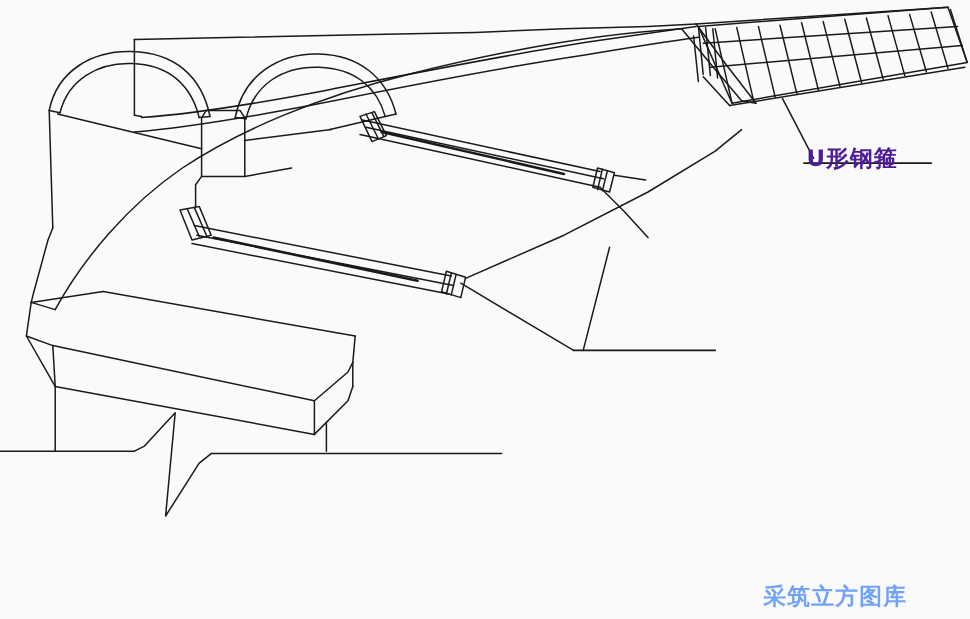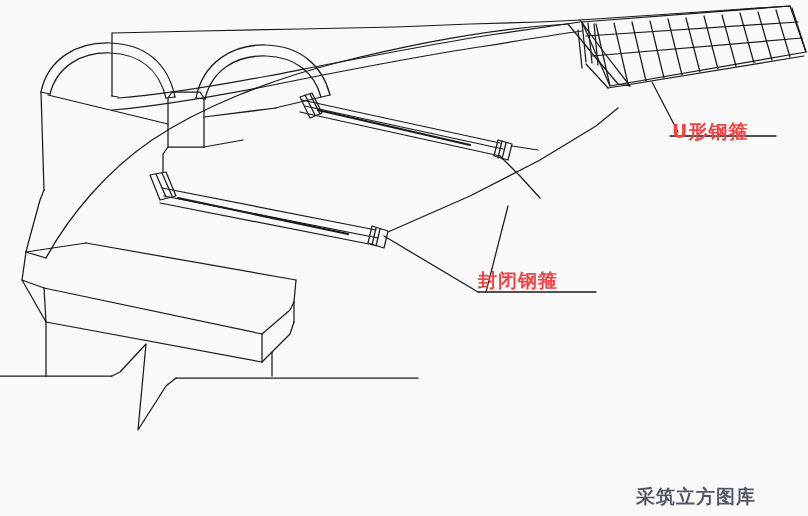--- a/index.html
+++ b/index.html
@@ -10,21 +10,21 @@
     overflow:hidden;
     position:relative;
   }
   #stage{position:absolute;inset:0;width:808px;height:516px;}
   svg#drawing{position:absolute;left:0;top:0;width:808px;height:516px;}
 
   .lbl{
     position:absolute;
     font-family:"DejaVu Sans","Liberation Sans",sans-serif;
     font-weight:700;
-    color:#ef4444;
+    color:#4c1d95;
     white-space:nowrap;
     letter-spacing:1px;
   }
   #lbl-u{left:672px;top:119px;font-size:19px;}
   #lbl-closed{left:478px;top:268px;font-size:19px;}
 
   #caption{
     position:absolute;
     left:0;right:0;top:446px;
     text-align:center;
@@ -34,21 +34,21 @@
     color:#1c2bd4;
     letter-spacing:2px;
     white-space:nowrap;
   }
   #watermark{
     position:absolute;
     left:636px;top:484px;
     font-family:"DejaVu Sans","Liberation Sans",sans-serif;
     font-size:19px;
     font-weight:700;
-    color:#0f172a;
+    color:#3b82f6;
     opacity:.72;
     letter-spacing:1px;
     white-space:nowrap;
   }
 </style>
 </head>
 <body>
 
 <div id="stage">
 
@@ -222,18 +222,17 @@
         <path d="M384,236 L478,292"></path>
         <path d="M508,206 L486,292"></path>
         <path d="M478,292 L596,292" stroke-width="1.4"></path>
       </g>
 
     </g>
   </svg>
 
   <div class="lbl" id="lbl-u">U形钢箍</div>
 
-  <div class="lbl" id="lbl-closed">封闭钢箍</div>
 
 
   <div id="watermark">采筑立方图库</div>
 
 </div>
 
 </body></html>

